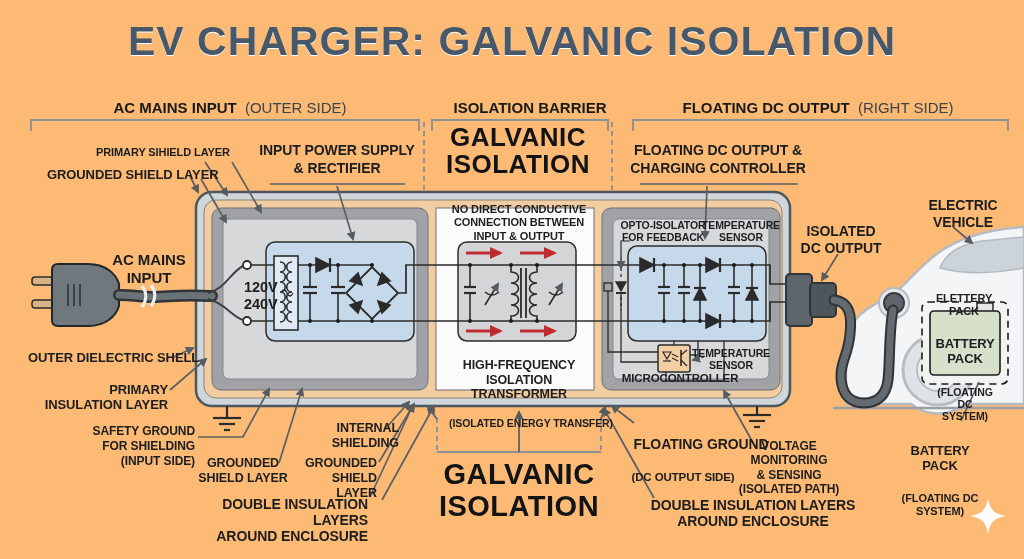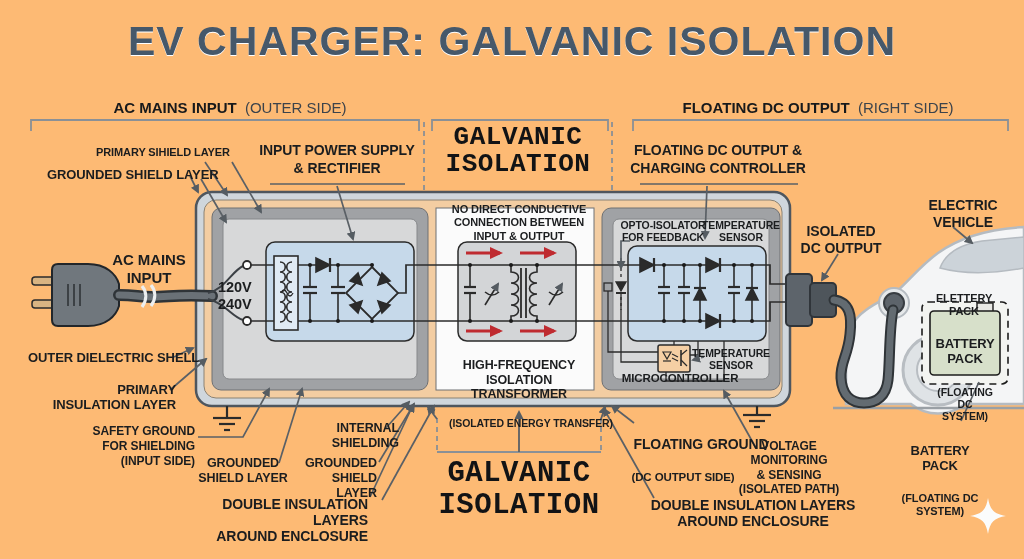--- a/index.html
+++ b/index.html
@@ -10,21 +10,21 @@
        line-height:1.18;letter-spacing:-0.1px;}
   .ctr{transform:translateX(-50%);text-align:center;}
   .rt{text-align:right;}
   #title{position:absolute;left:0;top:18px;width:1024px;text-align:center;
          font-size:41px;font-weight:800;letter-spacing:1px;color:#46586a;
          text-shadow:0 1px 0 #fff;}
   .hdr{position:absolute;top:99px;transform:translateX(-50%);white-space:nowrap;
        font-size:15px;color:#17191b;}
   .hdr b{font-weight:800;}
   .hdr span{font-weight:400;color:#3c434b;margin-left:4px;}
-  .big{font-weight:800;letter-spacing:0.5px;color:#121315;font-family:Liberation Mono, monospace;}
+  .big{font-weight:800;letter-spacing:0.5px;color:#121315;}
 </style>
 </head>
 <body>
 
 <div id="stage">
 
 <svg id="art" width="1024" height="559" viewBox="0 0 1024 559">
   <defs>
     <marker id="ah" markerUnits="userSpaceOnUse" markerWidth="9" markerHeight="9" refX="7" refY="4.5" orient="auto">
           <path d="M0,0L9,4.5L0,9Z" fill="#555c62"></path>
@@ -291,20 +291,23 @@
 
   <path d="M988,498 C990,510 994,514 1006,516 C994,518 990,522 988,534 C986,522 982,518 970,516 C982,514 986,510 988,498 Z" fill="#fbfcfc"></path>
 </svg>
 
 <div id="title">EV CHARGER: GALVANIC ISOLATION</div>
 
 <div class="hdr" style="left:230px">
   <b>AC MAINS INPUT</b>
   <span>(OUTER SIDE)</span>
 </div>
+<div class="hdr" style="left:530px">
+  <b>ISOLATION BARRIER</b>
+</div>
 <div class="hdr" style="left:818px">
   <b>FLOATING DC OUTPUT</b>
   <span>(RIGHT SIDE)</span>
 </div>
 
 <div class="lbl ctr big" style="left:518px;top:124px;font-size:26px;line-height:1.04;">GALVANIC
 ISOLATION</div>
 <div class="lbl ctr big" style="left:519px;top:458px;font-size:29px;line-height:1.12;">GALVANIC
 ISOLATION</div>
 
@@ -318,41 +321,41 @@
 <div class="lbl ctr" style="left:519px;top:203px;font-size:11px;line-height:1.22;">NO DIRECT CONDUCTIVE
 CONNECTION BETWEEN
 INPUT &amp; OUTPUT</div>
 <div class="lbl ctr" style="left:663px;top:219px;font-size:10.5px;line-height:1.15;">OPTO-ISOLATOR
 FOR FEEDBACK</div>
 <div class="lbl ctr" style="left:741px;top:219px;font-size:10.5px;line-height:1.15;">TEMPERATURE
 SENSOR</div>
 
 <div class="lbl ctr" style="left:149px;top:251px;font-size:15px;line-height:1.2;">AC MAINS
 INPUT</div>
-<div class="lbl" style="left:218px;top:279px;font-size:14.5px;line-height:1.15;">120V
+<div class="lbl" style="left:244px;top:279px;font-size:14.5px;line-height:1.15;">120V
 240V</div>
 
 <div class="lbl ctr" style="left:519px;top:343px;font-size:12.5px;line-height:1.18;">
   <div style="white-space:pre-line;">HIGH-FREQUENCY
 ISOLATION
 TRANSFORMER</div>
   <div style="font-size:10.5px;margin-left:24px;">(ISOLATED ENERGY TRANSFER)</div>
 </div>
 
 <div class="lbl ctr" style="left:731px;top:347px;font-size:10.5px;line-height:1.15;">TEMPERATURE
 SENSOR</div>
 <div class="lbl ctr" style="left:680px;top:372px;font-size:11.5px;">MICROCONTROLLER</div>
 
 <div class="lbl ctr" style="left:963px;top:197px;font-size:14px;line-height:1.2;">ELECTRIC
 VEHICLE</div>
 <div class="lbl ctr" style="left:841px;top:223px;font-size:14px;line-height:1.2;">ISOLATED
 DC OUTPUT</div>
 
 <div class="lbl" style="left:28px;top:350px;font-size:13px;">OUTER DIELECTRIC SHELL</div>
-<div class="lbl rt" style="left:40px;top:382px;width:128px;font-size:13px;margin-left:8px;">PRIMARY
+<div class="lbl rt" style="left:40px;top:382px;width:128px;font-size:13px;">PRIMARY
 INSULATION LAYER</div>
 <div class="lbl rt" style="left:88px;top:424px;width:107px;font-size:12px;line-height:1.25;">SAFETY GROUND
 FOR SHIELDING
 (INPUT SIDE)</div>
 <div class="lbl ctr" style="left:243px;top:456px;font-size:12.5px;">GROUNDED
 SHIELD LAYER</div>
 <div class="lbl rt" style="left:315px;top:421px;width:84px;font-size:12.5px;">INTERNAL
 SHIELDING</div>
 <div class="lbl rt" style="left:292px;top:456px;width:85px;font-size:12.5px;">GROUNDED
 SHIELD LAYER</div>

